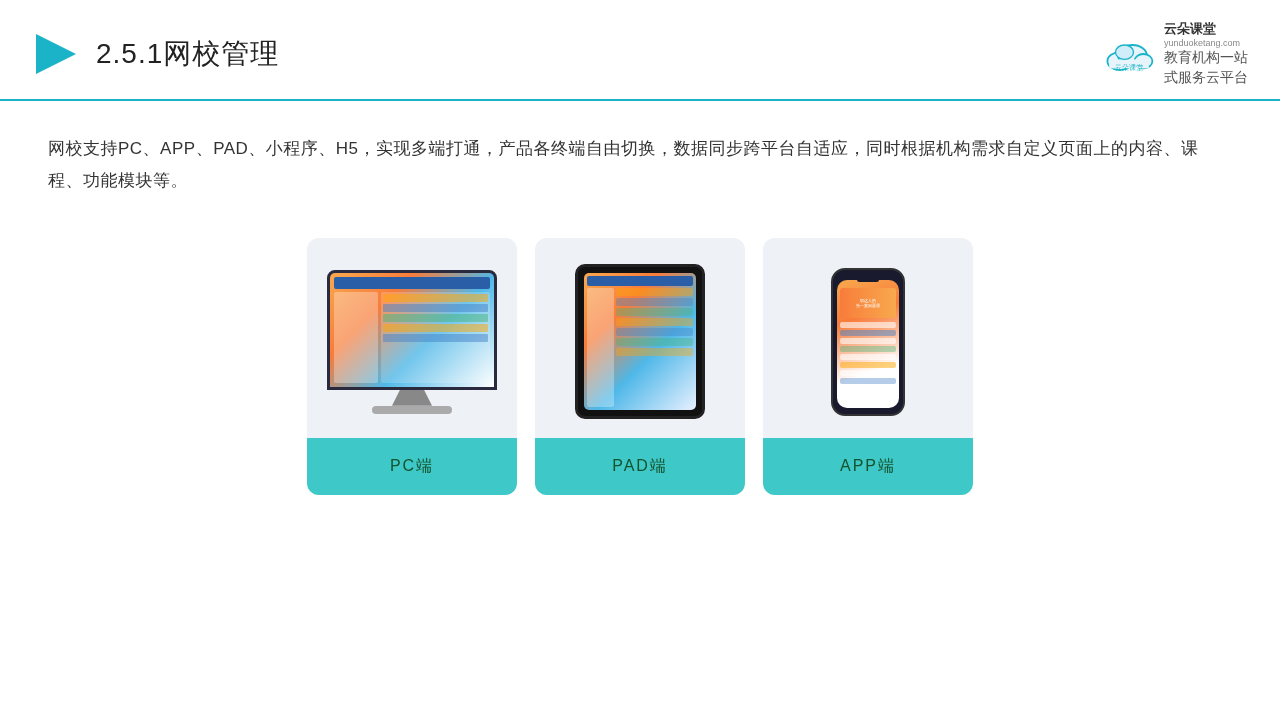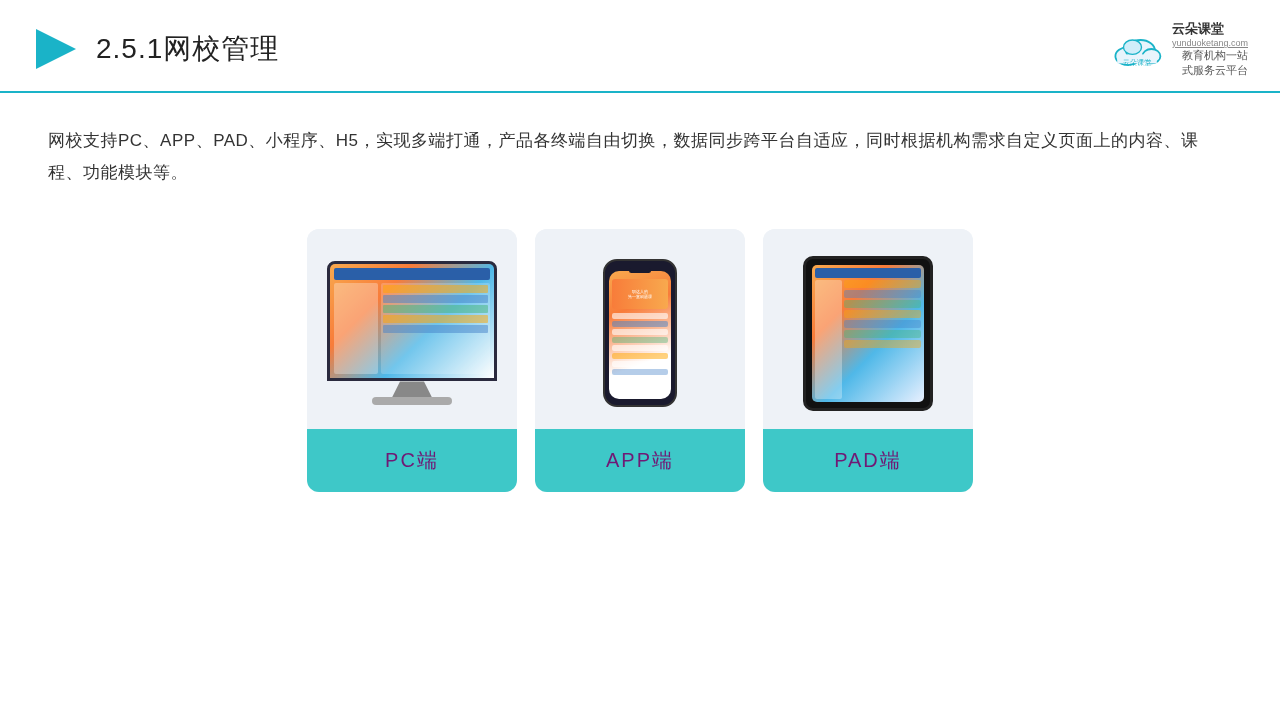--- a/index.html
+++ b/index.html
@@ -40,34 +40,33 @@
     .logo-area {
       display: flex;
       align-items: center;
       gap: 8px;
     }
     .logo-cloud {
       width: 54px;
       height: 36px;
     }
     .logo-text {
-      font-size: 11px;
+      font-size: 14px;
       color: #555;
       line-height: 1.4;
       text-align: right;
     }
     .logo-name {
       font-size: 13px;
       color: #333;
       font-weight: bold;
     }
     .logo-url {
       font-size: 9px;
       color: #888;
-      text-decoration: underline;
     }
 
     
     .description {
       padding: 32px 48px 16px 48px;
       font-size: 17px;
       color: #333;
       line-height: 1.9;
       letter-spacing: 0.5px;
     }
@@ -93,22 +92,22 @@
       height: 200px;
       display: flex;
       align-items: center;
       justify-content: center;
       padding: 16px 12px 8px 12px;
       background: #eef2f7;
     }
     .card-label {
       width: 100%;
       background: #3ec8c8;
-      color: #701a75;
-      font-size: 20px;
+      color: #14532d;
+      font-size: 16px;
       text-align: center;
       padding: 18px 0;
       font-weight: 500;
       letter-spacing: 2px;
     }
 
     
     .monitor-body {
       width: 170px;
       height: 120px;
@@ -404,20 +403,43 @@
         </div>
         <div class="monitor-stand"></div>
         <div class="monitor-base"></div>
       </div>
     </div>
     <div class="card-label">PC端</div>
   </div>
 
   <div class="card">
     <div class="card-image-area">
+      <div class="pad-outer">
+        <div class="pad-screen">
+          <div class="pad-header"></div>
+          <div class="pad-body">
+            <div class="pad-sidebar"></div>
+            <div class="pad-main">
+              <div class="pad-row"></div>
+              <div class="pad-row b"></div>
+              <div class="pad-row g"></div>
+              <div class="pad-row"></div>
+              <div class="pad-row b"></div>
+              <div class="pad-row g"></div>
+              <div class="pad-row"></div>
+            </div>
+          </div>
+        </div>
+      </div>
+    </div>
+    <div class="card-label">PAD端</div>
+  </div>
+
+  <div class="card">
+    <div class="card-image-area">
       <div class="phone-outer">
         <div class="phone-notch"></div>
         <div class="phone-screen">
           <div class="phone-screen-inner">
             <div class="phone-banner">
               <div class="phone-banner-text">职达人的<br>第一堂刷题课</div>
             </div>
             <div class="phone-row"></div>
             <div class="phone-row" style="background:rgba(70,130,200,0.5)"></div>
             <div class="phone-row"></div>
@@ -426,38 +448,15 @@
             <div class="phone-row" style="background:rgba(255,165,0,0.5)"></div>
             <div class="phone-row"></div>
             <div class="phone-row" style="background:rgba(70,130,200,0.4)"></div>
           </div>
         </div>
       </div>
     </div>
     <div class="card-label">APP端</div>
   </div>
 
-  <div class="card">
-    <div class="card-image-area">
-      <div class="pad-outer">
-        <div class="pad-screen">
-          <div class="pad-header"></div>
-          <div class="pad-body">
-            <div class="pad-sidebar"></div>
-            <div class="pad-main">
-              <div class="pad-row"></div>
-              <div class="pad-row b"></div>
-              <div class="pad-row g"></div>
-              <div class="pad-row"></div>
-              <div class="pad-row b"></div>
-              <div class="pad-row g"></div>
-              <div class="pad-row"></div>
-            </div>
-          </div>
-        </div>
-      </div>
-    </div>
-    <div class="card-label">PAD端</div>
-  </div>
-
 
 
 </div>
 
 </body></html>

